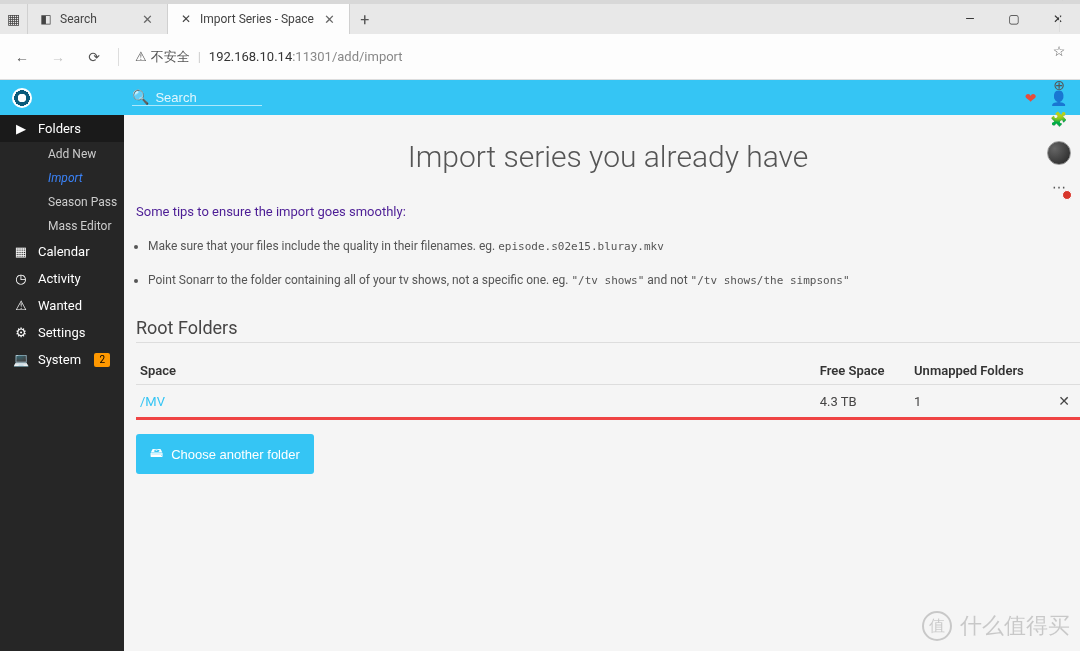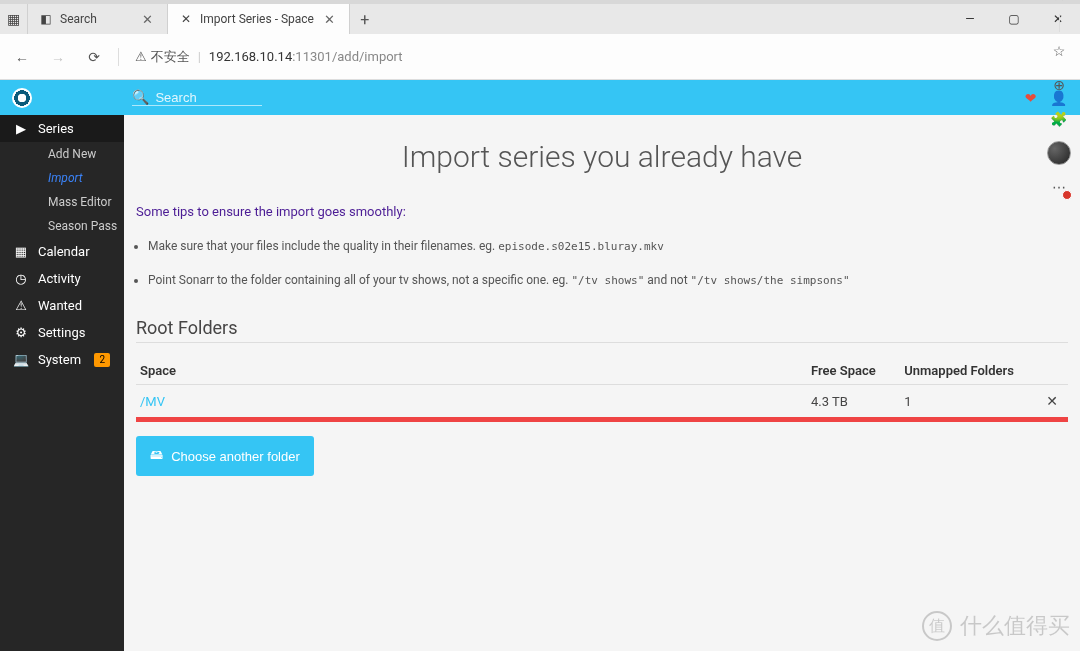--- a/index.html
+++ b/index.html
@@ -39,31 +39,31 @@
     
     .app-body { display:flex; height: calc(651px - 34px - 46px - 35px); }
     .sidebar { width: 124px; background:#262626; color:#ddd; font-size:13px; display:flex; flex-direction:column;}
     .side-item { display:flex; align-items:center; height:27px; padding:0 14px; gap:10px; cursor:pointer; color:#fff; font-size:13px;}
     .side-item.parent { height:27px; }
     .side-sub { padding-left: 48px; height:24px; display:flex; align-items:center; color:#ccc; font-size:12px;}
     .side-sub.active { color:#3b82f6;font-style:italic; }
     .side-badge { margin-left:auto; background:#ff9800; color:#000; font-size:10px; padding:0 5px; border-radius:2px; line-height:14px;}
     .side-series { background:#1a1a1a; }
     
-    .content { flex:1; padding: 20px 12px 20px 12px; overflow:auto; background:#f5f5f5;}
+    .content { flex:1; padding: 20px 0 20px 12px; overflow:auto; background:#f5f5f5;}
     h1 { text-align:center; font-weight:300; font-size:30px; color:#555; margin: 4px 0 30px;}
     .tips { font-size:13px; color:#4c1d95; margin-bottom:8px;}
     ul { margin: 4px 0 30px 12px; font-size:12px; color:#555;}
     li { margin:20px 0;}
     code { font-family: Menlo, Consolas, monospace; font-size:11px; color:#555;}
     h2 { font-size:18px; font-weight:400; margin-bottom:4px;}
     .rf-divider { border:none; border-top:1px solid #ddd; margin-bottom:14px;}
     table { width:100%; border-collapse:collapse; font-size:13px;}
     th { text-align:left; font-weight:600; padding:6px 4px; border-bottom:1px solid #ddd; color:#333;}
-    td { padding:8px 4px; border-bottom:5px solid #ef4444;}
+    td { padding:8px 4px; border-bottom:3px solid #ef4444;}
     .path-link { color:#35c5f4;}
     .row-x { text-align:right; padding-right:10px; color:#444; font-size:14px;}
     .choose-btn { margin-top:14px; background:#35c5f4; color:#fff; border:none; padding:9px 14px; font-size:13px; border-radius:3px; display:inline-flex; align-items:center; gap:8px; cursor:pointer;}
     
     .watermark { position:fixed; right:10px; bottom:10px; font-size:22px; color:rgba(0,0,0,.18); display:flex; align-items:center; gap:8px; font-weight:500;}
     .wm-circle { width:30px; height:30px; border:2px solid rgba(0,0,0,.18); border-radius:50%; display:flex; align-items:center; justify-content:center; font-size:16px;}
     
     .ico { width:14px; display:inline-flex; justify-content:center;}
   </style>
 </head>
@@ -128,26 +128,26 @@
   <div class="app-header-right">
     <span class="heart">❤</span>
     <span style="color:#fff">👤</span>
   </div>
 </div>
 
 <div class="app-body">
   <div class="sidebar">
     <div class="side-item parent side-series">
       <span class="ico">▶</span>
-      <span>Series</span>
+      <span>Folders</span>
     </div>
     <div class="side-sub">Add New</div>
     <div class="side-sub active">Import</div>
+    <div class="side-sub">Season Pass</div>
     <div class="side-sub">Mass Editor</div>
-    <div class="side-sub">Season Pass</div>
     <div class="side-item">
       <span class="ico">▦</span>
       <span>Calendar</span>
     </div>
     <div class="side-item">
       <span class="ico">◷</span>
       <span>Activity</span>
     </div>
     <div class="side-item">
       <span class="ico">⚠</span>

